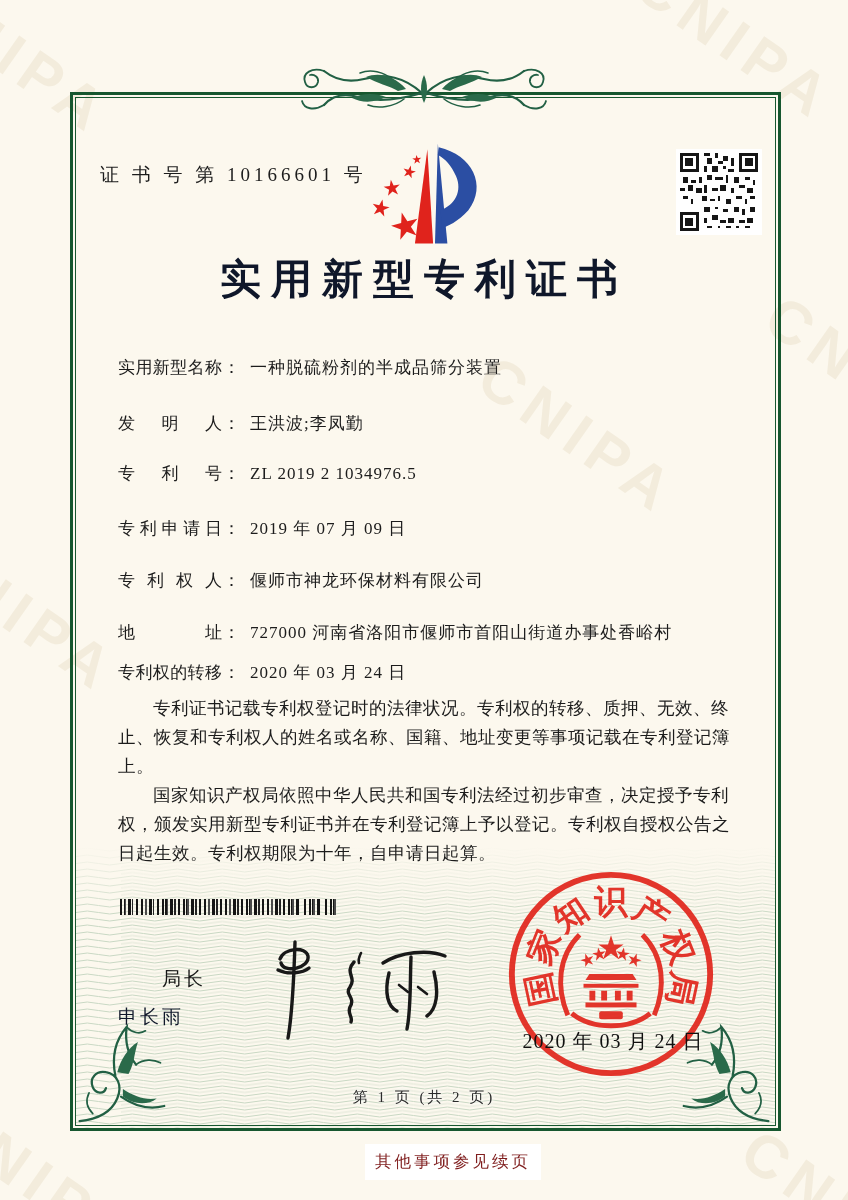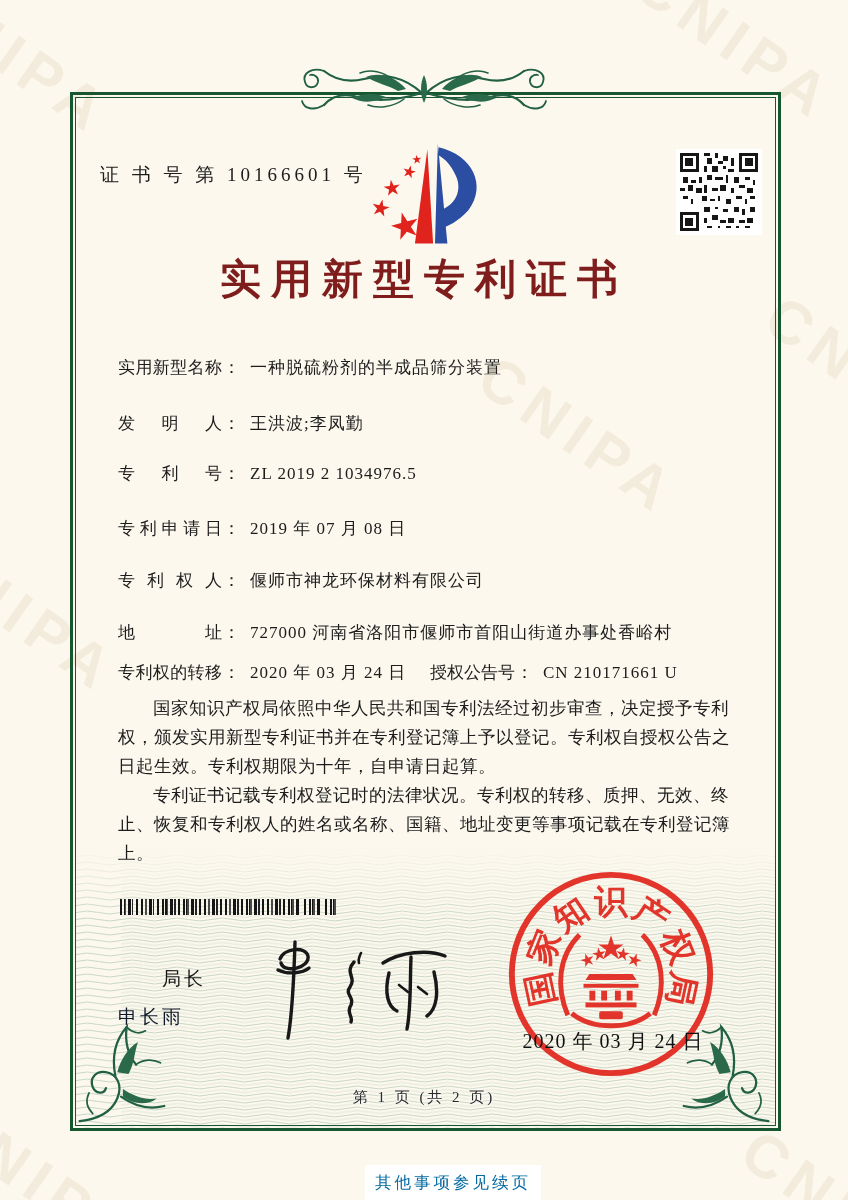--- a/index.html
+++ b/index.html
@@ -30,21 +30,21 @@
   .corner-fl{position:absolute; width:94px; height:106px; z-index:4;}
   .corner-fl.bl{left:74px; top:1022px;}
   .corner-fl.br{left:680px; top:1022px; transform:scaleX(-1);}
   
   .cert-no{position:absolute; left:100px; top:146px; font-size:19px; letter-spacing:4px; z-index:5;margin-top:16px;}
   .logo{position:absolute; left:338px; top:132px; width:152px; height:124px; z-index:5;}
   .qr{position:absolute; left:676px; top:149px; width:86px; height:86px; background:#fff; padding:4px; box-sizing:border-box; z-index:5;}
   .qr svg{width:100%; height:100%; shape-rendering:crispEdges;}
   .title{
     position:absolute; left:0; top:252px; width:100%; text-align:center;
-    font-size:41px; font-weight:bold; letter-spacing:10px; color:#7f1d1d; z-index:5;
+    font-size:41px; font-weight:bold; letter-spacing:10px; color:#0f172a; z-index:5;
   }
   
   .fields{position:absolute; left:118px; top:356px; width:622px; font-size:17px; z-index:5;}
   .frow{position:absolute; left:0; white-space:nowrap;}
   .flabel{display:inline-block; width:104px; text-align:justify; text-align-last:justify; vertical-align:bottom;}
   .fcolon{margin:0 10px 0 1px;}
   .fvalue{letter-spacing:1px;}
   .grant-no{position:absolute; left:312px; top:0; white-space:nowrap;}
   
   .legal{position:absolute; left:118px; top:694px; width:620px; font-size:17.5px;
@@ -64,21 +64,21 @@
   .director-name{position:absolute; left:118px; top:1004px; font-family:Liberation Serif, serif;
     font-size:19px; letter-spacing:3px; color:#0f172a; z-index:5;}
   .signature{position:absolute; left:248px; top:932px; width:215px; height:118px; z-index:6;}
   .seal{position:absolute; left:503px; top:866px; width:216px; height:216px; z-index:6;}
   .seal-date{position:absolute; left:505px; top:1028px; width:216px; text-align:center;
     font-size:20px; letter-spacing:1px; color:#101010; z-index:7;}
   .page-num{position:absolute; left:0; top:1088px; width:100%; text-align:center;
     font-size:15px; letter-spacing:3px; color:#2a2a2a; z-index:5; text-shadow:0 0 4px #fff,0 0 6px #fff;}
   .cont-note{position:absolute; left:0; top:1144px; width:100%; text-align:center; z-index:5;}
   .cont-note span{display:inline-block; margin-left:58px; background:#ffffff; padding:7px 10px;
-    font-size:16.5px; letter-spacing:3px; color:#0369a1;margin-top:21px;}
+    font-size:16.5px; letter-spacing:3px; color:#7f1d1d;}
 </style>
 </head>
 <body>
 
 <div class="page">
 
   <div class="wm" style="left:-62px; top:-38px;">CNIPA</div>
   <div class="wm" style="left:662px; top:-52px;">CNIPA</div>
   <div class="wm" style="left:505px; top:342px;">CNIPA</div>
   <div class="wm" style="left:-55px; top:520px;">CNIPA</div>
@@ -240,39 +240,36 @@
     <div class="frow" style="top:0;">
       <span class="flabel">实用新型名称</span><span class="fcolon">：</span><span class="fvalue">一种脱硫粉剂的半成品筛分装置</span>
     </div>
     <div class="frow" style="top:56px;">
       <span class="flabel">发明人</span><span class="fcolon">：</span><span class="fvalue">王洪波;李凤勤</span>
     </div>
     <div class="frow" style="top:106px;">
       <span class="flabel">专利号</span><span class="fcolon">：</span><span class="fvalue">ZL 2019 2 1034976.5</span>
     </div>
     <div class="frow" style="top:161px;">
-      <span class="flabel">专利申请日</span><span class="fcolon">：</span><span class="fvalue">2019 年 07 月 08 日</span>
+      <span class="flabel">专利申请日</span><span class="fcolon">：</span><span class="fvalue">2019 年 07 月 09 日</span>
     </div>
     <div class="frow" style="top:213px;">
       <span class="flabel">专利权人</span><span class="fcolon">：</span><span class="fvalue">偃师市神龙环保材料有限公司</span>
     </div>
     <div class="frow" style="top:265px;">
       <span class="flabel">地址</span><span class="fcolon">：</span><span class="fvalue">727000 河南省洛阳市偃师市首阳山街道办事处香峪村</span>
     </div>
     <div class="frow" style="top:305px; width:622px;">
       <span class="flabel">专利权的转移</span><span class="fcolon">：</span><span class="fvalue">2020 年 03 月 24 日</span>
-      <span class="grant-no">
-        <span>授权公告号</span><span class="fcolon">：</span><span class="fvalue">CN 210171661 U</span>
-      </span>
     </div>
   </div>
 
   <div class="legal">
+    <p>专利证书记载专利权登记时的法律状况。专利权的转移、质押、无效、终止、恢复和专利权人的姓名或名称、国籍、地址变更等事项记载在专利登记簿上。</p>
     <p>国家知识产权局依照中华人民共和国专利法经过初步审查，决定授予专利权，颁发实用新型专利证书并在专利登记簿上予以登记。专利权自授权公告之日起生效。专利权期限为十年，自申请日起算。</p>
-    <p>专利证书记载专利权登记时的法律状况。专利权的转移、质押、无效、终止、恢复和专利权人的姓名或名称、国籍、地址变更等事项记载在专利登记簿上。</p>
   </div>
 
   <div class="barcode"></div>
 
   <div class="director-title">局长</div>
   <div class="director-name">申长雨</div>
 
   <svg class="signature" viewBox="0 0 215 118">
     <g stroke="#181818" stroke-width="3.4" fill="none" stroke-linecap="round" stroke-linejoin="round">
       <path d="M32,27 C36,16 58,14 60,24 C62,36 36,42 33,31"></path>

